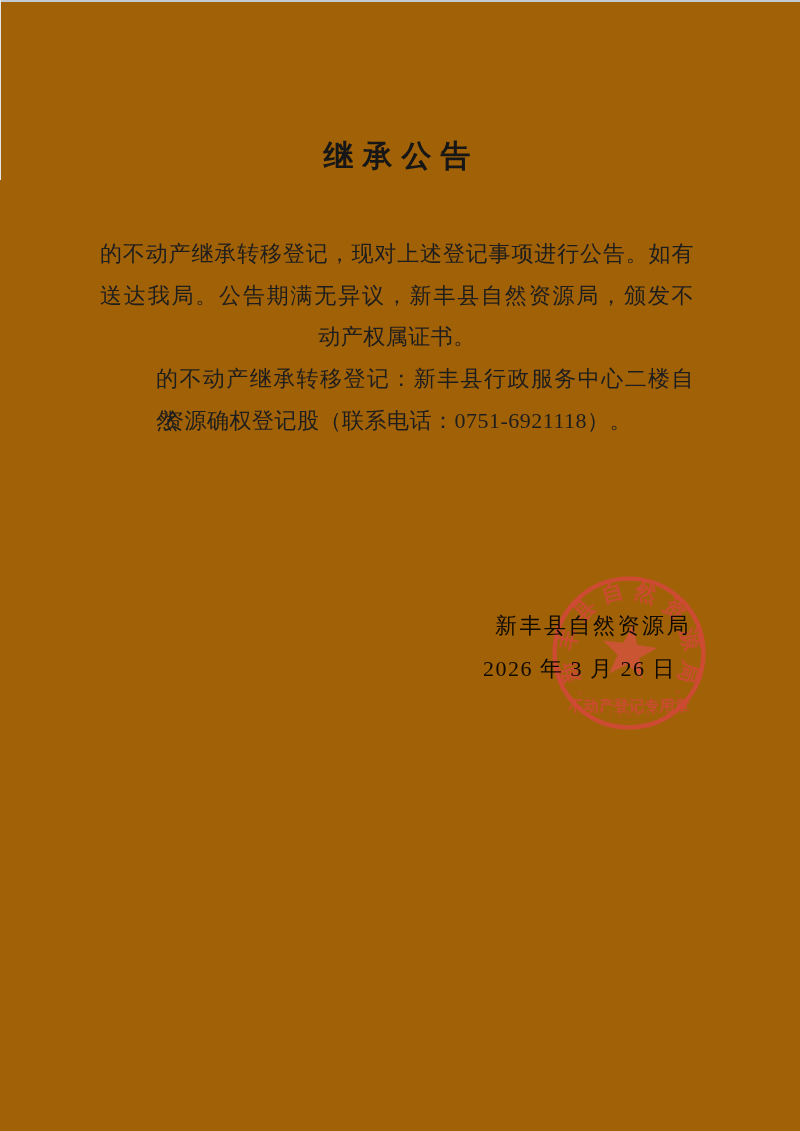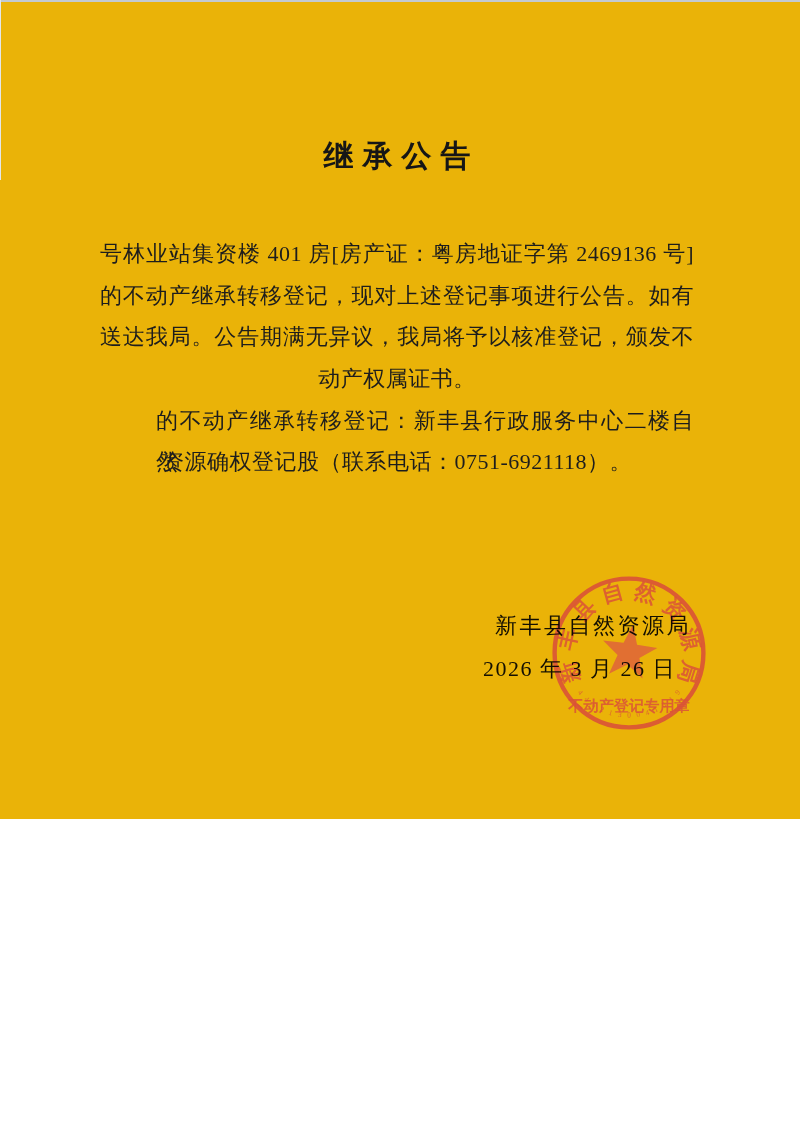--- a/index.html
+++ b/index.html
@@ -1,19 +1,19 @@
 <!DOCTYPE html>
 <html><head>
 <meta charset="utf-8">
 <style>
   html,body{margin:0;padding:0;background:#ffffff;}
   .page{
     position:relative;
-    width:800px;height:819px;
-    background:#eab308;
+    width:800px;height:1131px;
+    background:#a16207;
     overflow:hidden;
     font-family:"Liberation Serif","DejaVu Serif",serif;
     color:#1d1d1d;
   }
   .edge-top{position:absolute;top:0;left:0;right:0;height:2px;background:#c3cad1;}
   .edge-left{position:absolute;top:0;left:0;width:1px;height:180px;background:#e3e7ea;}
 
   .title{
     position:absolute;top:136px;left:100px;width:594px;
     margin:0;text-align:center;
@@ -49,23 +49,22 @@
 </head>
 <body>
 
 <div class="page">
   <div class="edge-top"></div>
   <div class="edge-left"></div>
 
   <h1 class="title">继承公告</h1>
 
   <div class="body-text">
-    <div class="line just">号林业站集资楼 401 房[房产证：粤房地证字第 2469136 号]</div>
     <div class="line just">的不动产继承转移登记，现对上述登记事项进行公告。如有</div>
-    <div class="line just">送达我局。公告期满无异议，我局将予以核准登记，颁发不</div>
+    <div class="line just">送达我局。公告期满无异议，新丰县自然资源局，颁发不</div>
     <div class="line">动产权属证书。</div>
     <div class="line just indent">的不动产继承转移登记：新丰县行政服务中心二楼自然</div>
     <div class="line">资源确权登记股（联系电话：0751-6921118）。</div>
   </div>
 
   <div class="sig-block">
     <div class="sig-agency">新丰县自然资源局</div>
     <div class="sig-date">2026 年 3 月 26 日</div>
   </div>
 

